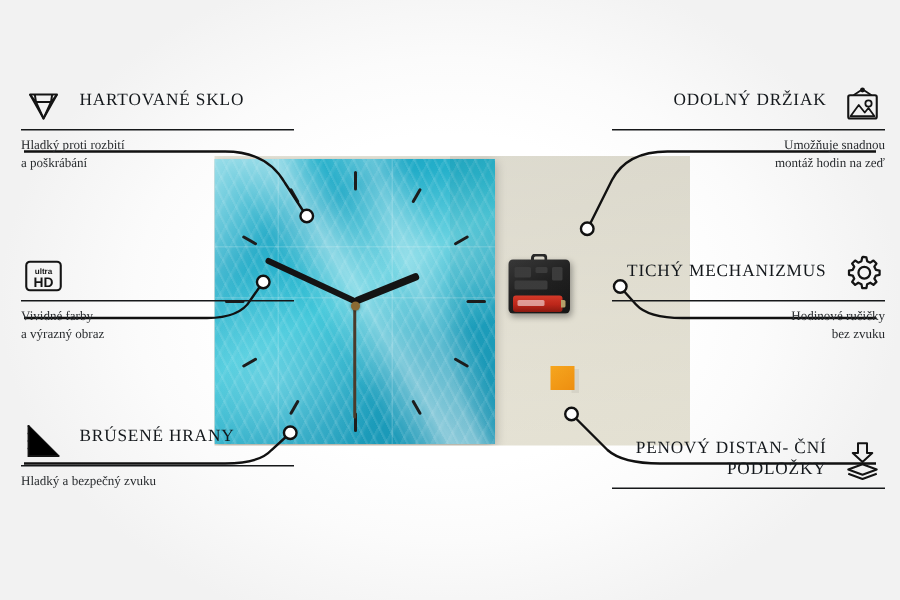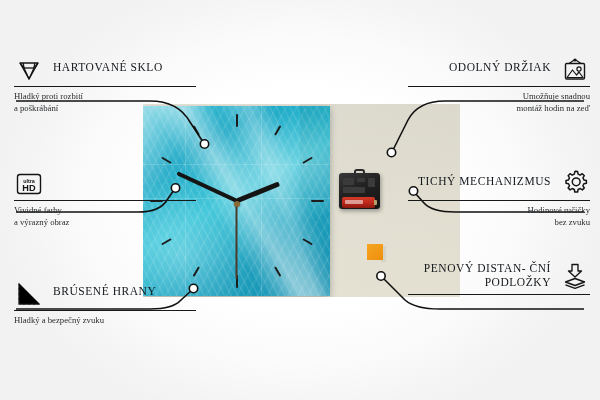--- a/index.html
+++ b/index.html
@@ -416,21 +416,21 @@
         </svg>
       </span>
       <div class="feat-title">ODOLNÝ
 DRŽIAK</div>
     </div>
     <div class="feat-rule"></div>
     <div class="feat-desc">Umožňuje snadnou
 montáž hodin na zeď</div>
   </div>
 
-  <div class="feature right" style="top:260px;">
+  <div class="feature right" style="top:291px;">
     <div class="feat-head">
       <span class="feat-icon">
         <svg width="28" height="27" viewBox="0 0 28 27">
           <g fill="none" stroke="#141414" stroke-width="1.35" stroke-linejoin="round">
             <path d="M11,1.5 L17,1.5 L17,8 L20.5,8 L14,14 L7.5,8 L11,8 Z"></path>
             <path d="M14,15.5 L23.5,19 L14,22.5 L4.5,19 Z"></path>
             <path d="M4.5,21.8 L14,25.3 L23.5,21.8"></path>
           </g>
         </svg>
       </span>

